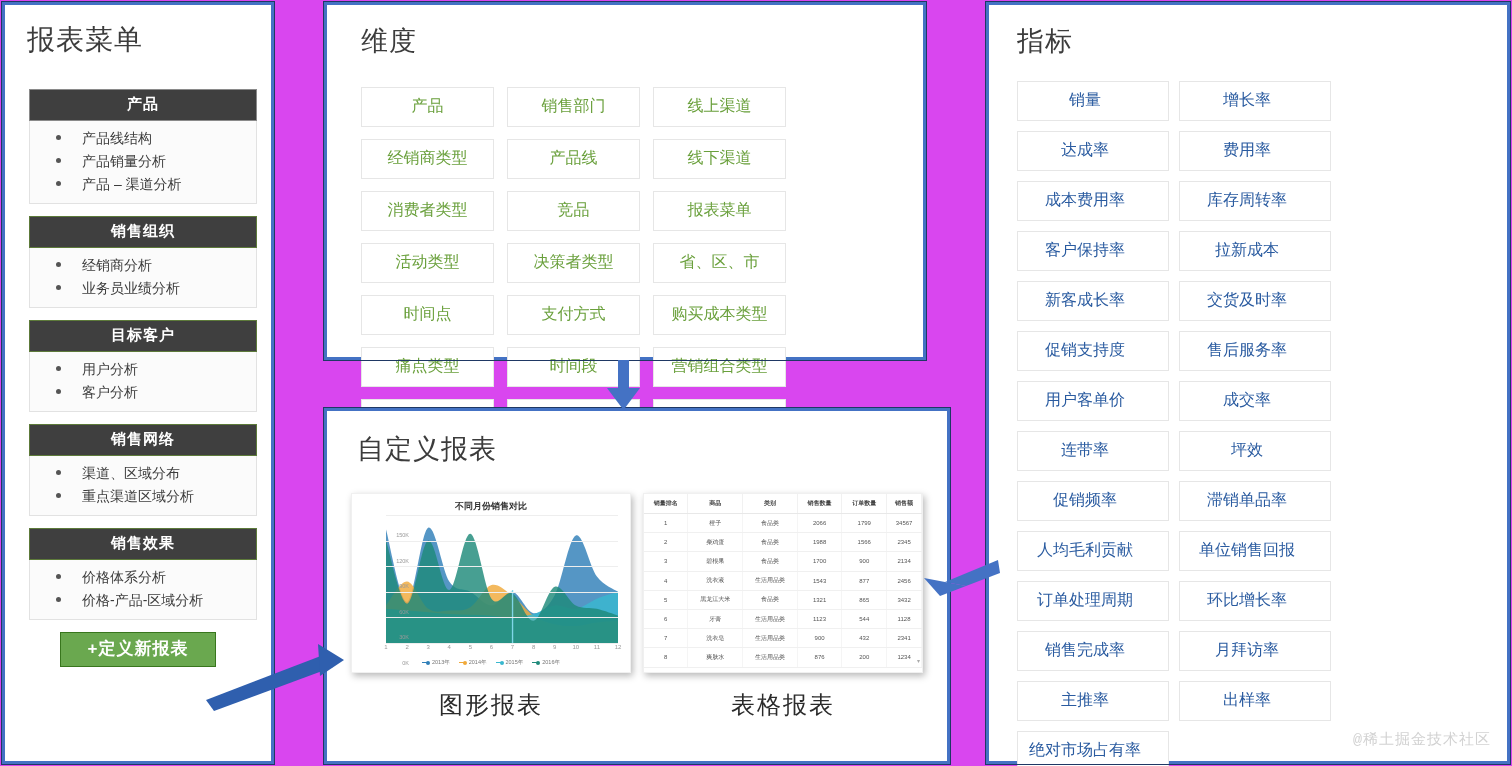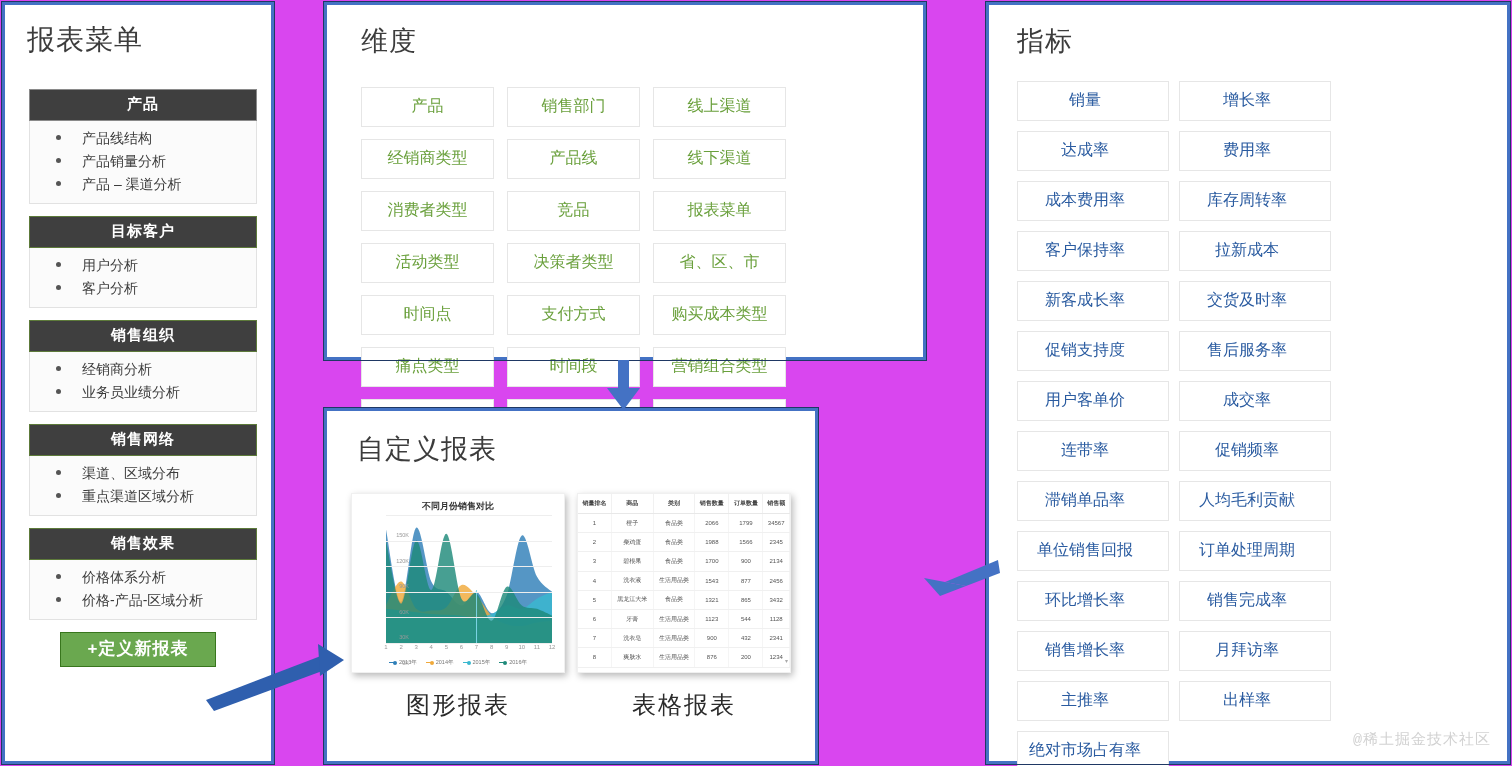--- a/index.html
+++ b/index.html
@@ -86,21 +86,21 @@
     background: #ffffff;
     font-size: 16px;
     text-align: center;
     padding: 8px 4px 9px 4px;
     cursor: pointer;
     box-shadow: 0 0 0 0 rgba(0,0,0,0);
   }
   .dim-tag { color: #6aa03c; width: 133px; }
 
   
-  #custom-report { left: 324px; top: 408px; width: 494px; height: 356px; padding: 12px 18px; }
+  #custom-report { left: 324px; top: 408px; width: 626px; height: 356px; padding: 12px 18px; }
   #custom-report .panel-title { margin: 8px 0 0 12px; }
   .report-row {
     display: flex;
     justify-content: space-between;
     align-items: flex-end;
     margin-top: 26px;
     padding: 0 6px;
     gap: 12px;
   }
   .report-card { width: 282px; }
@@ -174,31 +174,31 @@
     <div id="menu-groups">
         <div class="menu-group">
           <div class="menu-group-header">产品</div>
           <ul class="menu-group-body">
             <li class="menu-item">产品线结构</li>
             <li class="menu-item">产品销量分析</li>
             <li class="menu-item">产品 – 渠道分析</li>
           </ul>
         </div>
         <div class="menu-group">
+          <div class="menu-group-header">销售组织</div>
+          <ul class="menu-group-body">
+            <li class="menu-item">经销商分析</li>
+            <li class="menu-item">业务员业绩分析</li>
+          </ul>
+        </div>
+        <div class="menu-group">
           <div class="menu-group-header">目标客户</div>
           <ul class="menu-group-body">
             <li class="menu-item">用户分析</li>
             <li class="menu-item">客户分析</li>
-          </ul>
-        </div>
-        <div class="menu-group">
-          <div class="menu-group-header">销售组织</div>
-          <ul class="menu-group-body">
-            <li class="menu-item">经销商分析</li>
-            <li class="menu-item">业务员业绩分析</li>
           </ul>
         </div>
         <div class="menu-group">
           <div class="menu-group-header">销售网络</div>
           <ul class="menu-group-body">
             <li class="menu-item">渠道、区域分布</li>
             <li class="menu-item">重点渠道区域分析</li>
           </ul>
         </div>
         <div class="menu-group">
@@ -410,28 +410,28 @@
         <div class="tag met-tag">库存周转率</div>
         <div class="tag met-tag">客户保持率</div>
         <div class="tag met-tag">拉新成本</div>
         <div class="tag met-tag">新客成长率</div>
         <div class="tag met-tag">交货及时率</div>
         <div class="tag met-tag">促销支持度</div>
         <div class="tag met-tag">售后服务率</div>
         <div class="tag met-tag">用户客单价</div>
         <div class="tag met-tag">成交率</div>
         <div class="tag met-tag">连带率</div>
+        <div class="tag met-tag">坪效</div>
         <div class="tag met-tag">促销频率</div>
         <div class="tag met-tag">滞销单品率</div>
         <div class="tag met-tag">人均毛利贡献</div>
         <div class="tag met-tag">单位销售回报</div>
         <div class="tag met-tag">订单处理周期</div>
         <div class="tag met-tag">环比增长率</div>
         <div class="tag met-tag">销售完成率</div>
-        <div class="tag met-tag">销售增长率</div>
         <div class="tag met-tag">月拜访率</div>
         <div class="tag met-tag">主推率</div>
         <div class="tag met-tag">出样率</div>
         <div class="tag met-tag">绝对市场占有率</div>
       </div>
     <div class="watermark">@稀土掘金技术社区</div>
   </div>
 
   <svg class="conn" style="left:0;top:0;width:1512px;height:766px">
 

